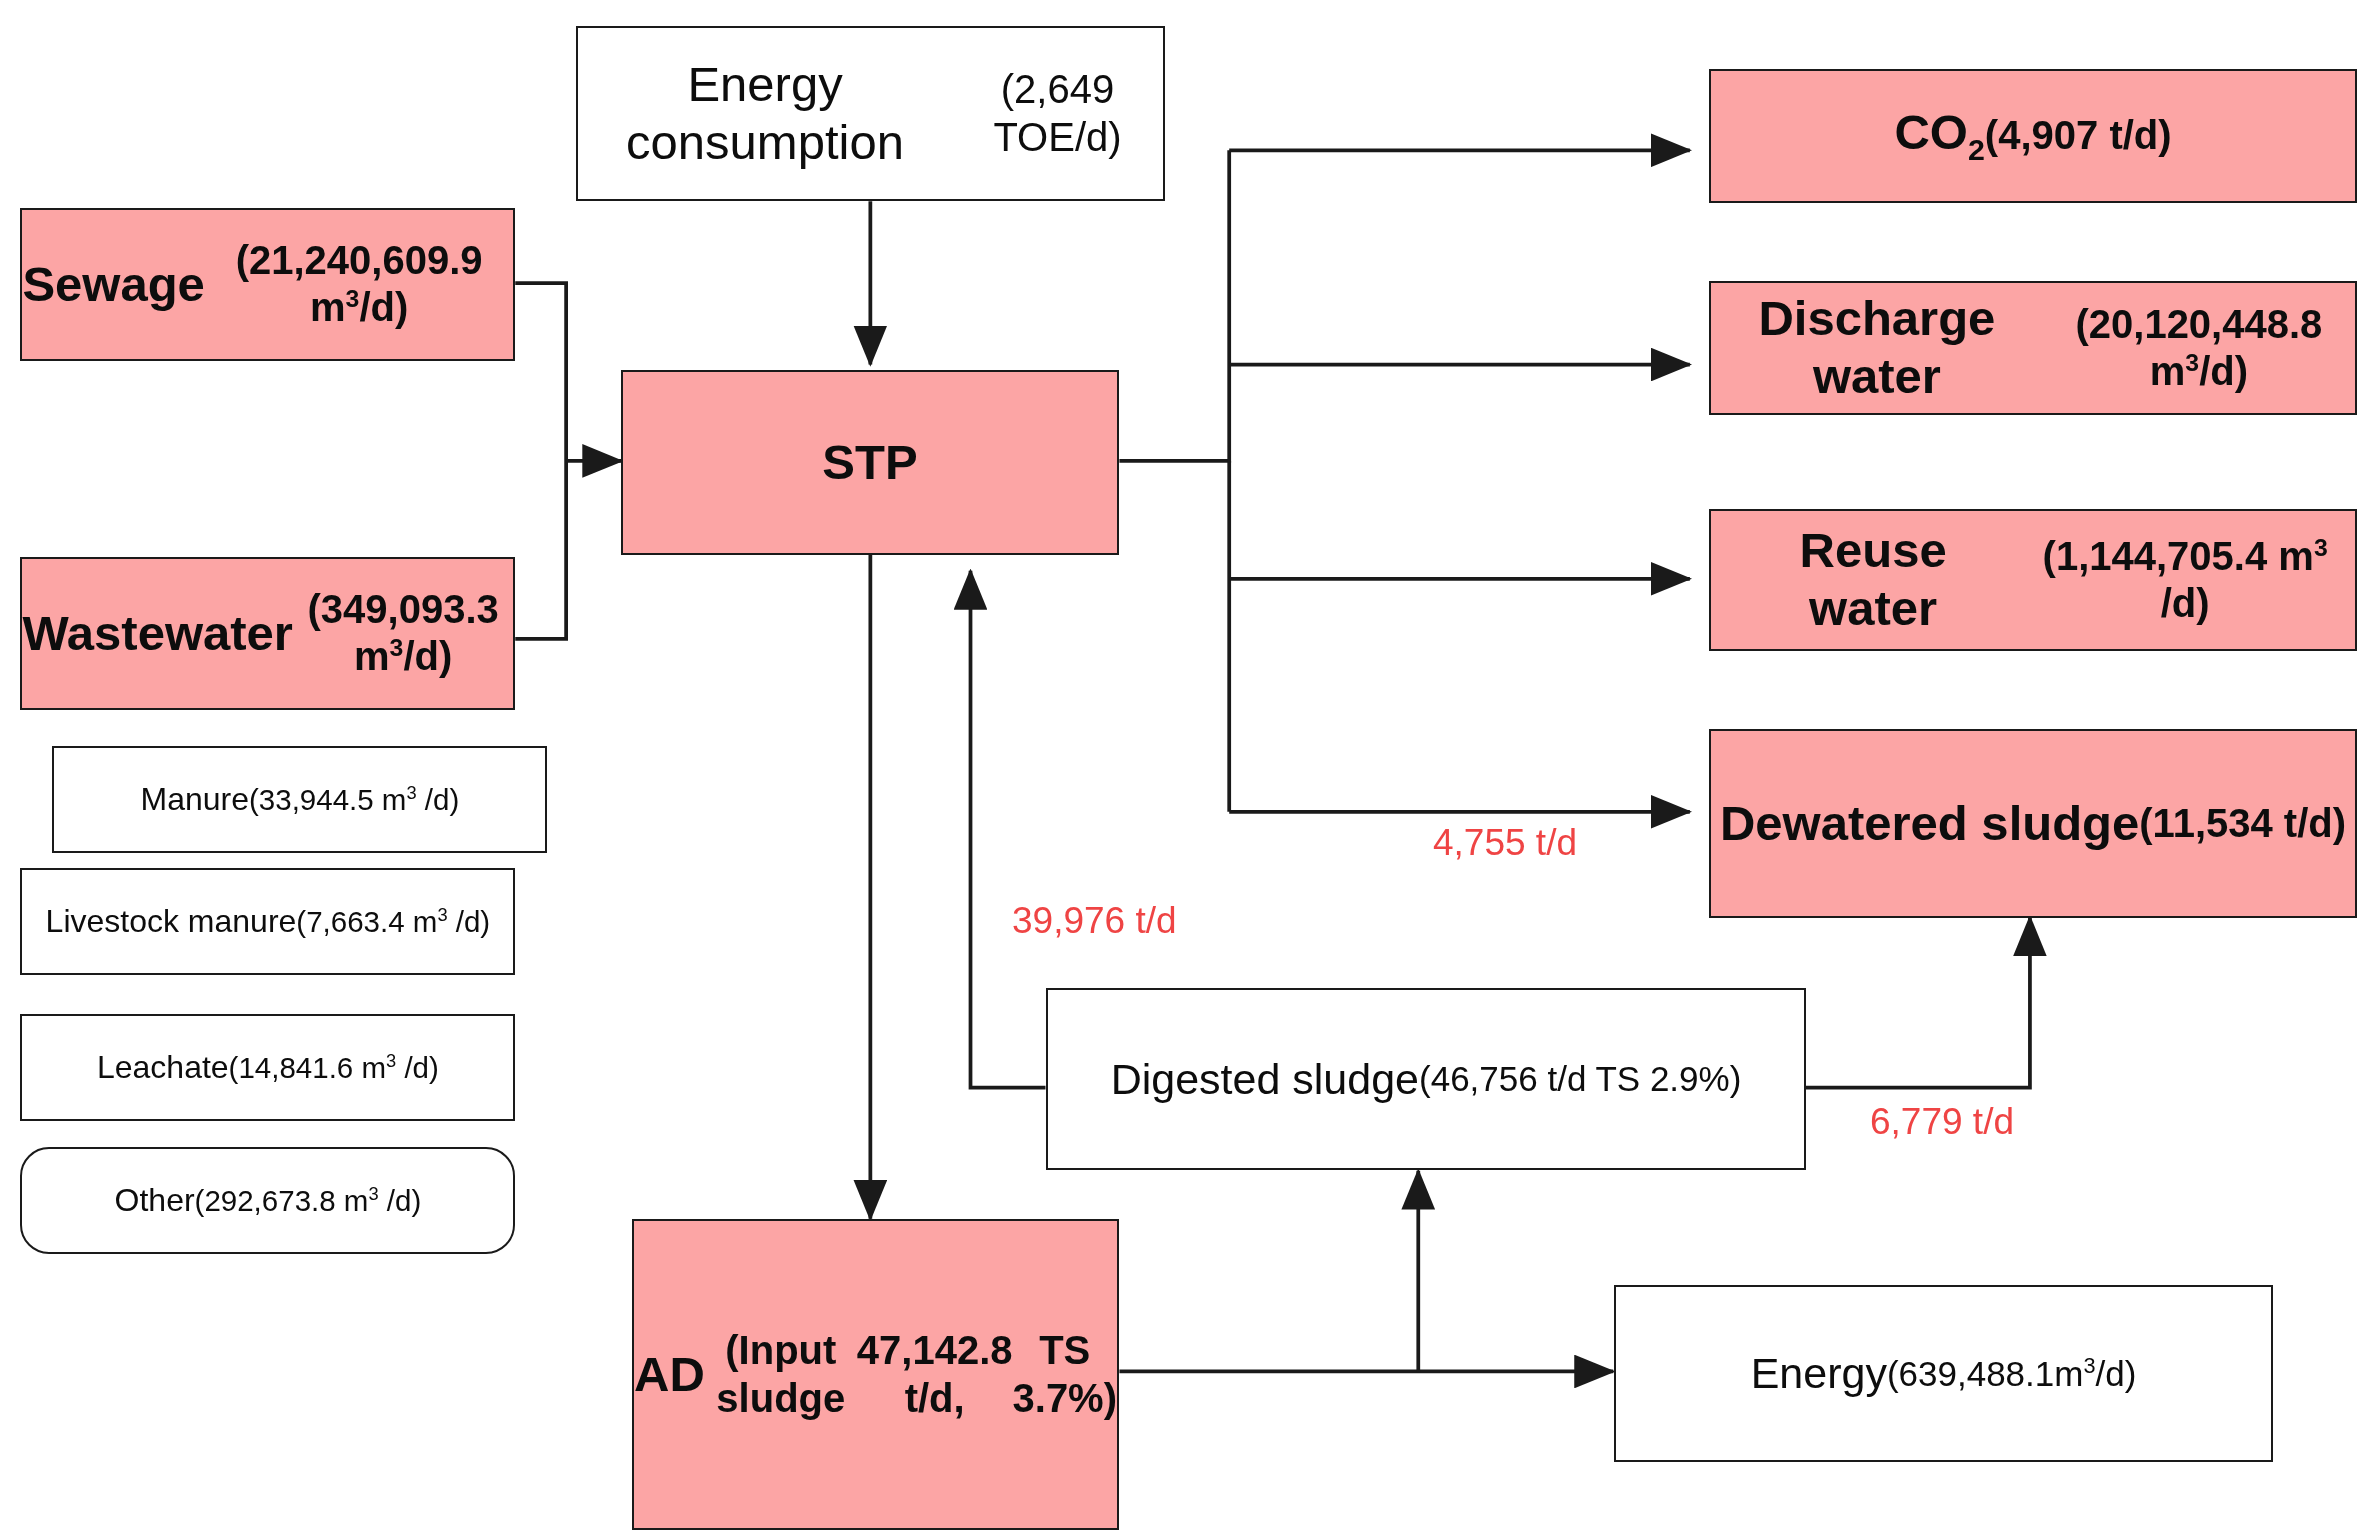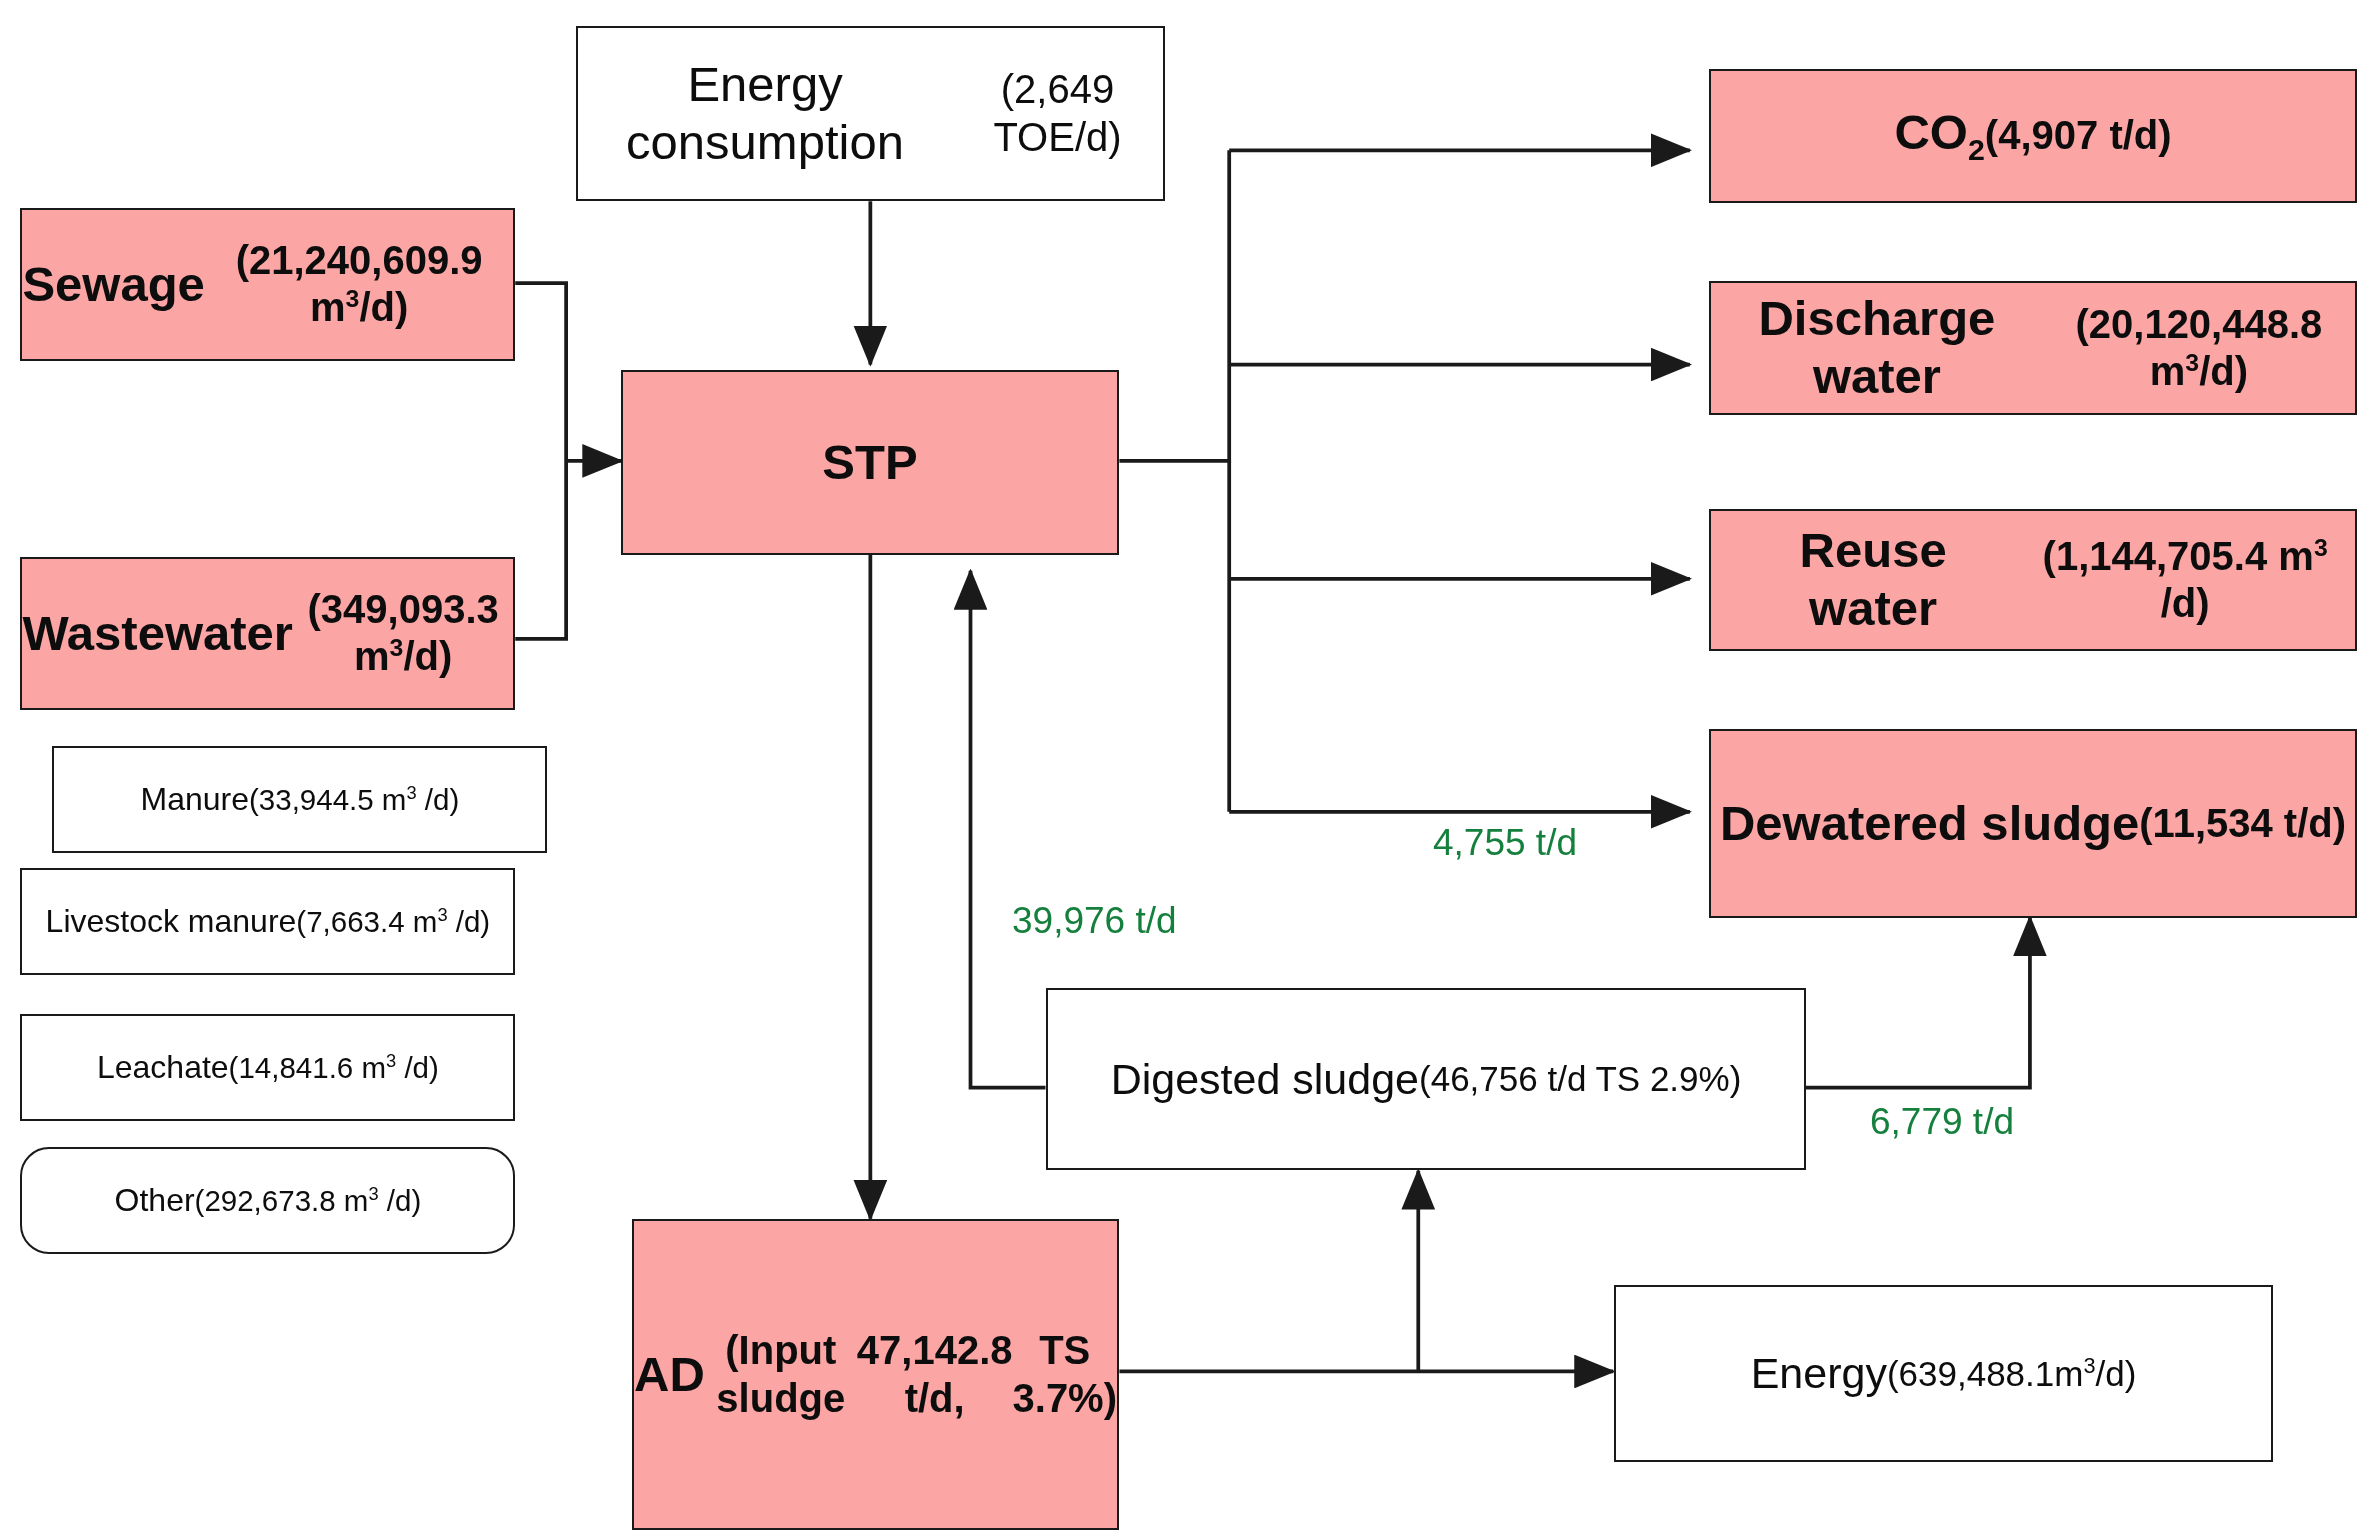--- a/index.html
+++ b/index.html
@@ -47,21 +47,21 @@
   .s-med   { font-size: 35px; }
   .s-small { font-size: 29.5px; }
 
   .sup { font-size: 0.62em; vertical-align: super; }
   .sub { font-size: 0.62em; vertical-align: sub; }
 
   .edge-label {
     position: absolute;
     font-family: "Liberation Sans", sans-serif;
     font-size: 37px;
-    color: #15803d;
+    color: #ef4444;
     white-space: nowrap;
   }
 </style>
 </head>
 <body>
 
 <div id="canvas">
 
   <svg id="wires" viewBox="0 0 4438 2874">
     <defs>

